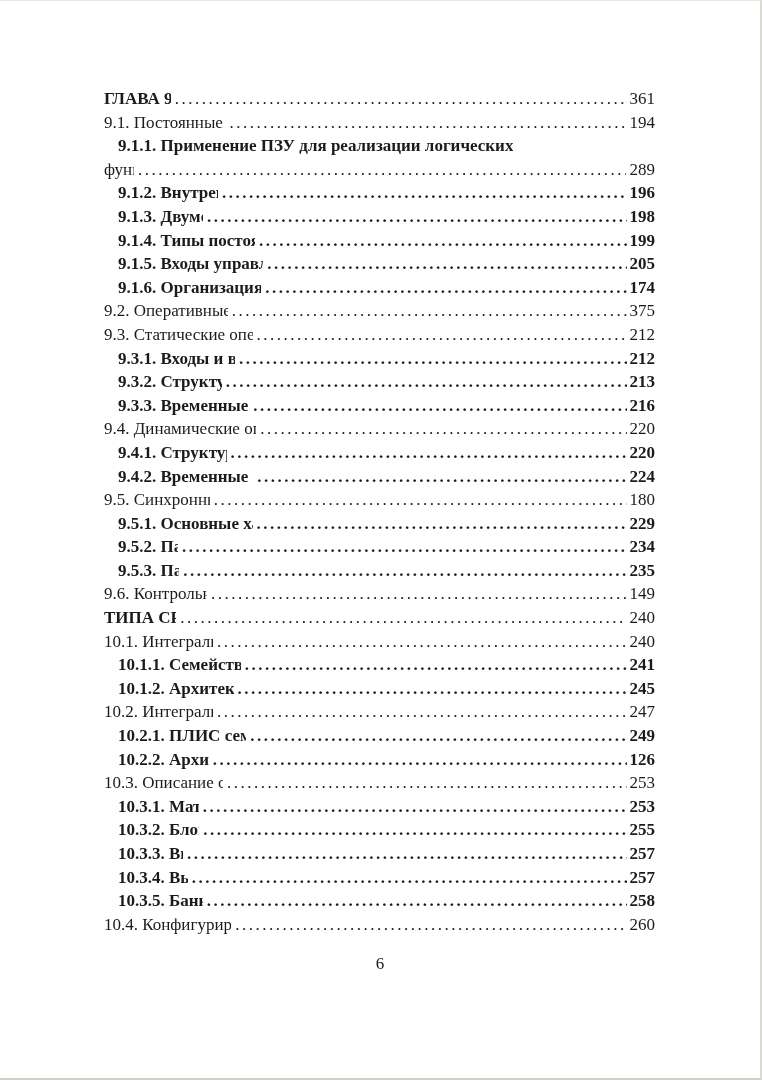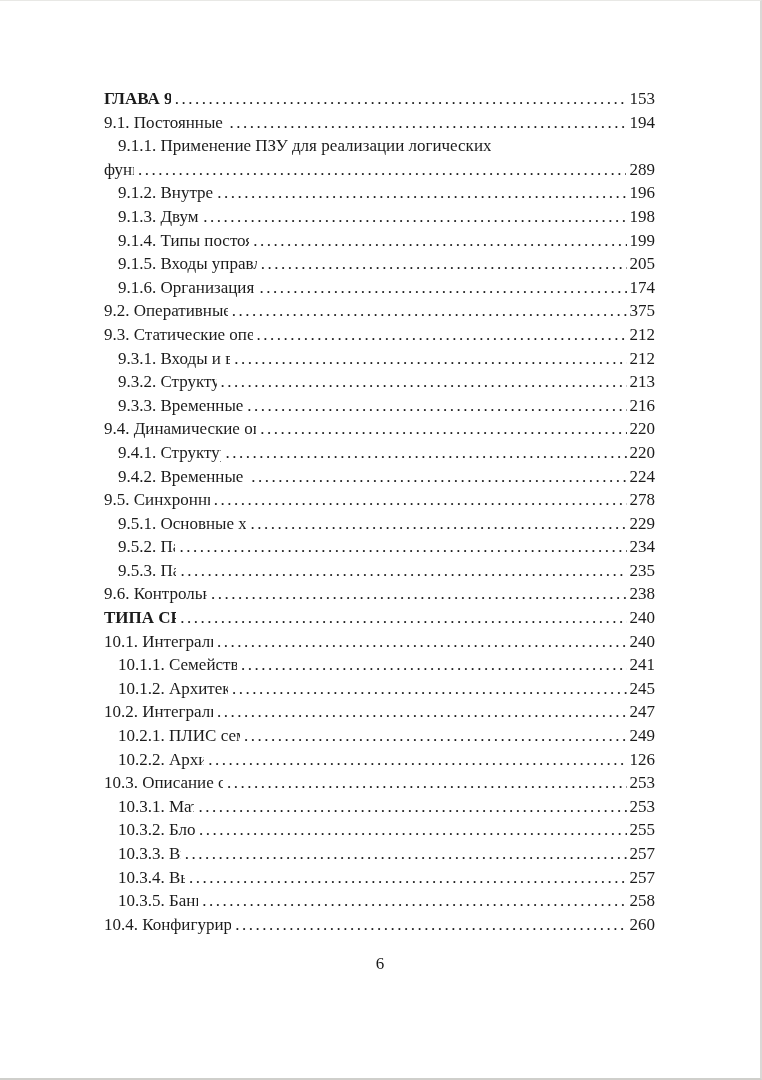--- a/index.html
+++ b/index.html
@@ -26,20 +26,21 @@
   }
   .toc-row {
     display: flex;
     align-items: baseline;
     line-height: 23.6px;
     font-size: 17px;
     white-space: nowrap;
   }
   .toc-row.lvl-1 {
     padding-left: 14px;
+    font-weight: bold;
   }
   .toc-row.bold .toc-title {
     font-weight: bold;
   }
   .toc-title {
     flex: 0 1 auto;
     overflow: hidden;
   }
   .toc-dots {
     flex: 1 1 auto;
@@ -65,21 +66,21 @@
   }
 </style>
 </head>
 <body>
 
 <div class="page">
   <div class="toc">
   <div class="toc-row lvl-0 bold">
     <span class="toc-title">ГЛАВА 9. ПАМЯТЬ</span>
     <span class="toc-dots"></span>
-    <span class="toc-page">153</span>
+    <span class="toc-page">361</span>
   </div>
 
   <div class="toc-row lvl-0">
     <span class="toc-title">9.1. Постоянные запоминающие устройства</span>
     <span class="toc-dots"></span>
     <span class="toc-page">194</span>
   </div>
 
   <div class="toc-row lvl-1 no-leader">
     <span class="toc-title">9.1.1. Применение ПЗУ для реализации логических</span>
@@ -166,21 +167,21 @@
 
   <div class="toc-row lvl-1">
     <span class="toc-title">9.4.2. Временные параметры динамического ОЗУ</span>
     <span class="toc-dots"></span>
     <span class="toc-page">224</span>
   </div>
 
   <div class="toc-row lvl-0">
     <span class="toc-title">9.5. Синхронные динамические ОЗУ</span>
     <span class="toc-dots"></span>
-    <span class="toc-page">278</span>
+    <span class="toc-page">180</span>
   </div>
 
   <div class="toc-row lvl-1">
     <span class="toc-title">9.5.1. Основные характеристики SDRAM памяти</span>
     <span class="toc-dots"></span>
     <span class="toc-page">229</span>
   </div>
 
   <div class="toc-row lvl-1">
     <span class="toc-title">9.5.2. Память SDR</span>
@@ -190,21 +191,21 @@
 
   <div class="toc-row lvl-1">
     <span class="toc-title">9.5.3. Память DDR</span>
     <span class="toc-dots"></span>
     <span class="toc-page">235</span>
   </div>
 
   <div class="toc-row lvl-0">
     <span class="toc-title">9.6. Контрольные вопросы и задачи</span>
     <span class="toc-dots"></span>
-    <span class="toc-page">238</span>
+    <span class="toc-page">149</span>
   </div>
 
 
   <div class="toc-row lvl-0 bold">
     <span class="toc-title">ТИПА CPLD И FPGA</span>
     <span class="toc-dots"></span>
     <span class="toc-page">240</span>
   </div>
 
   <div class="toc-row lvl-0">

